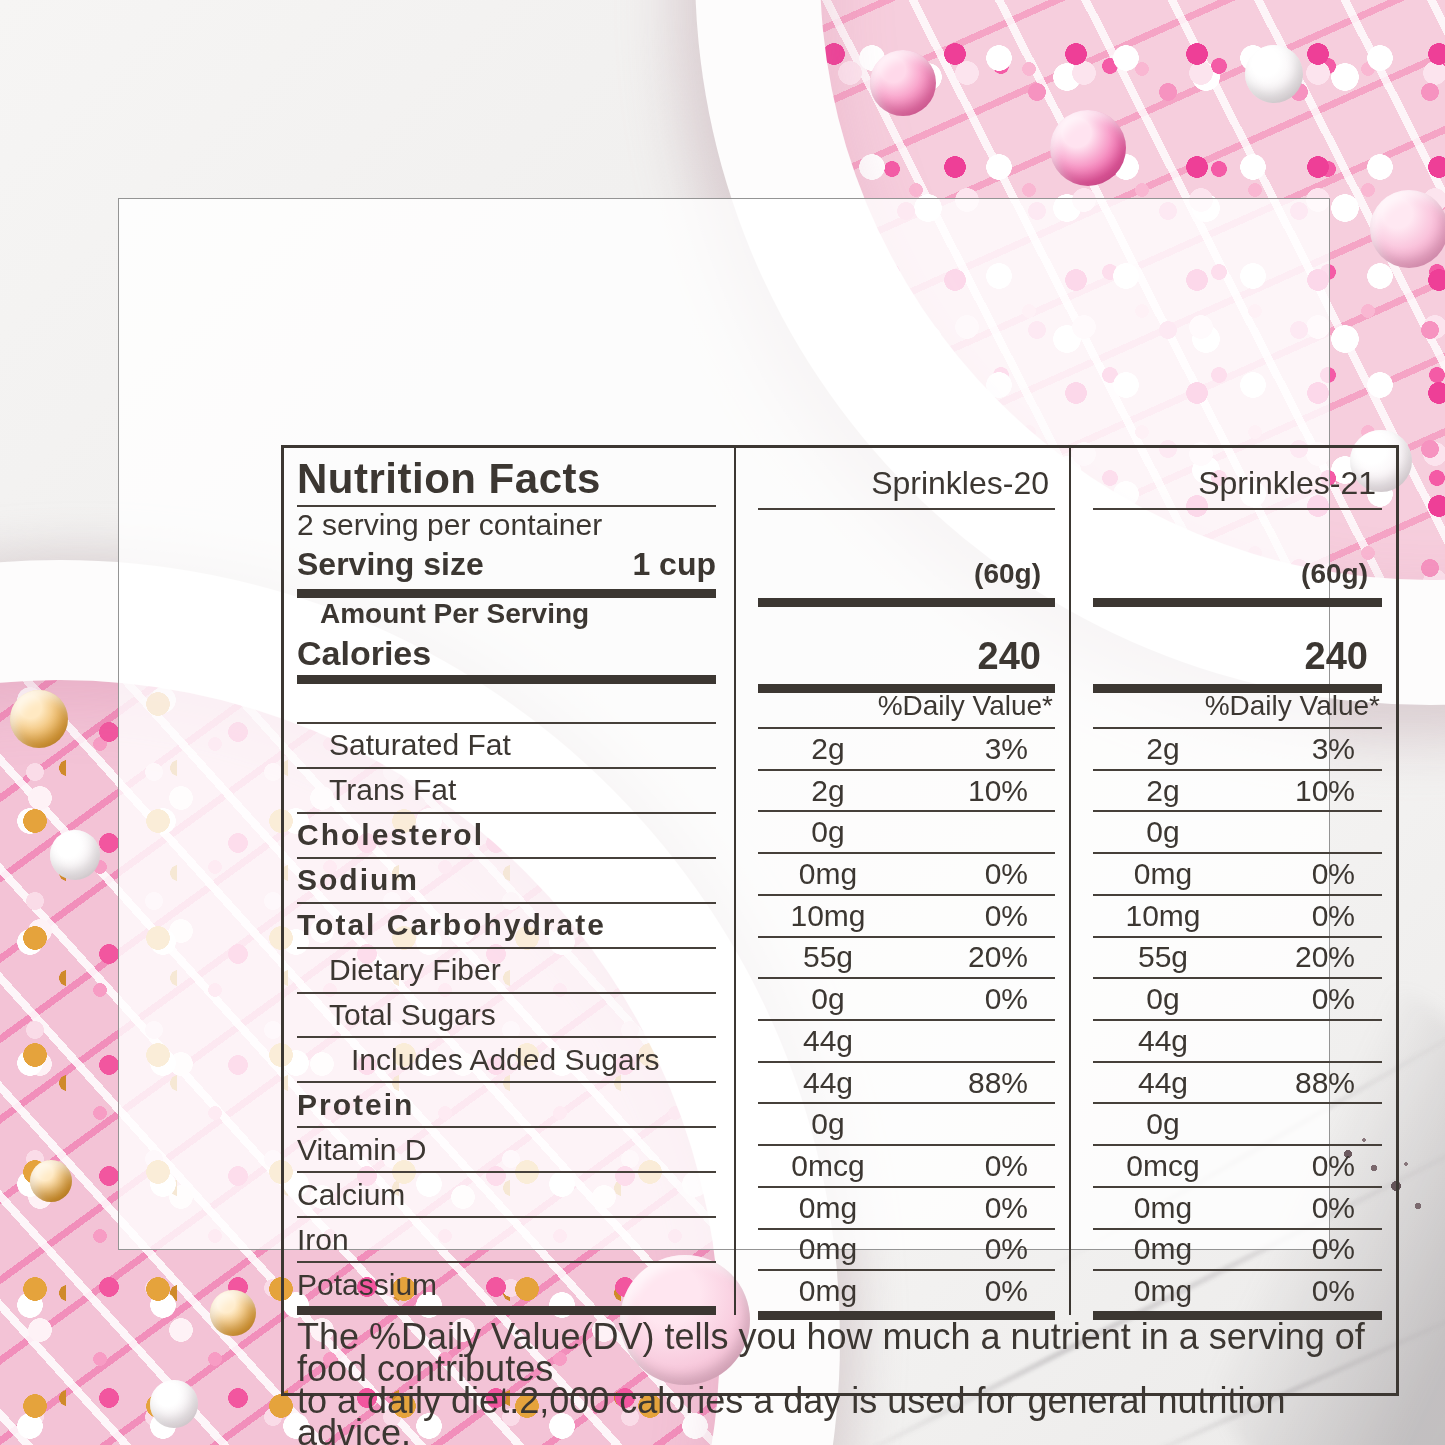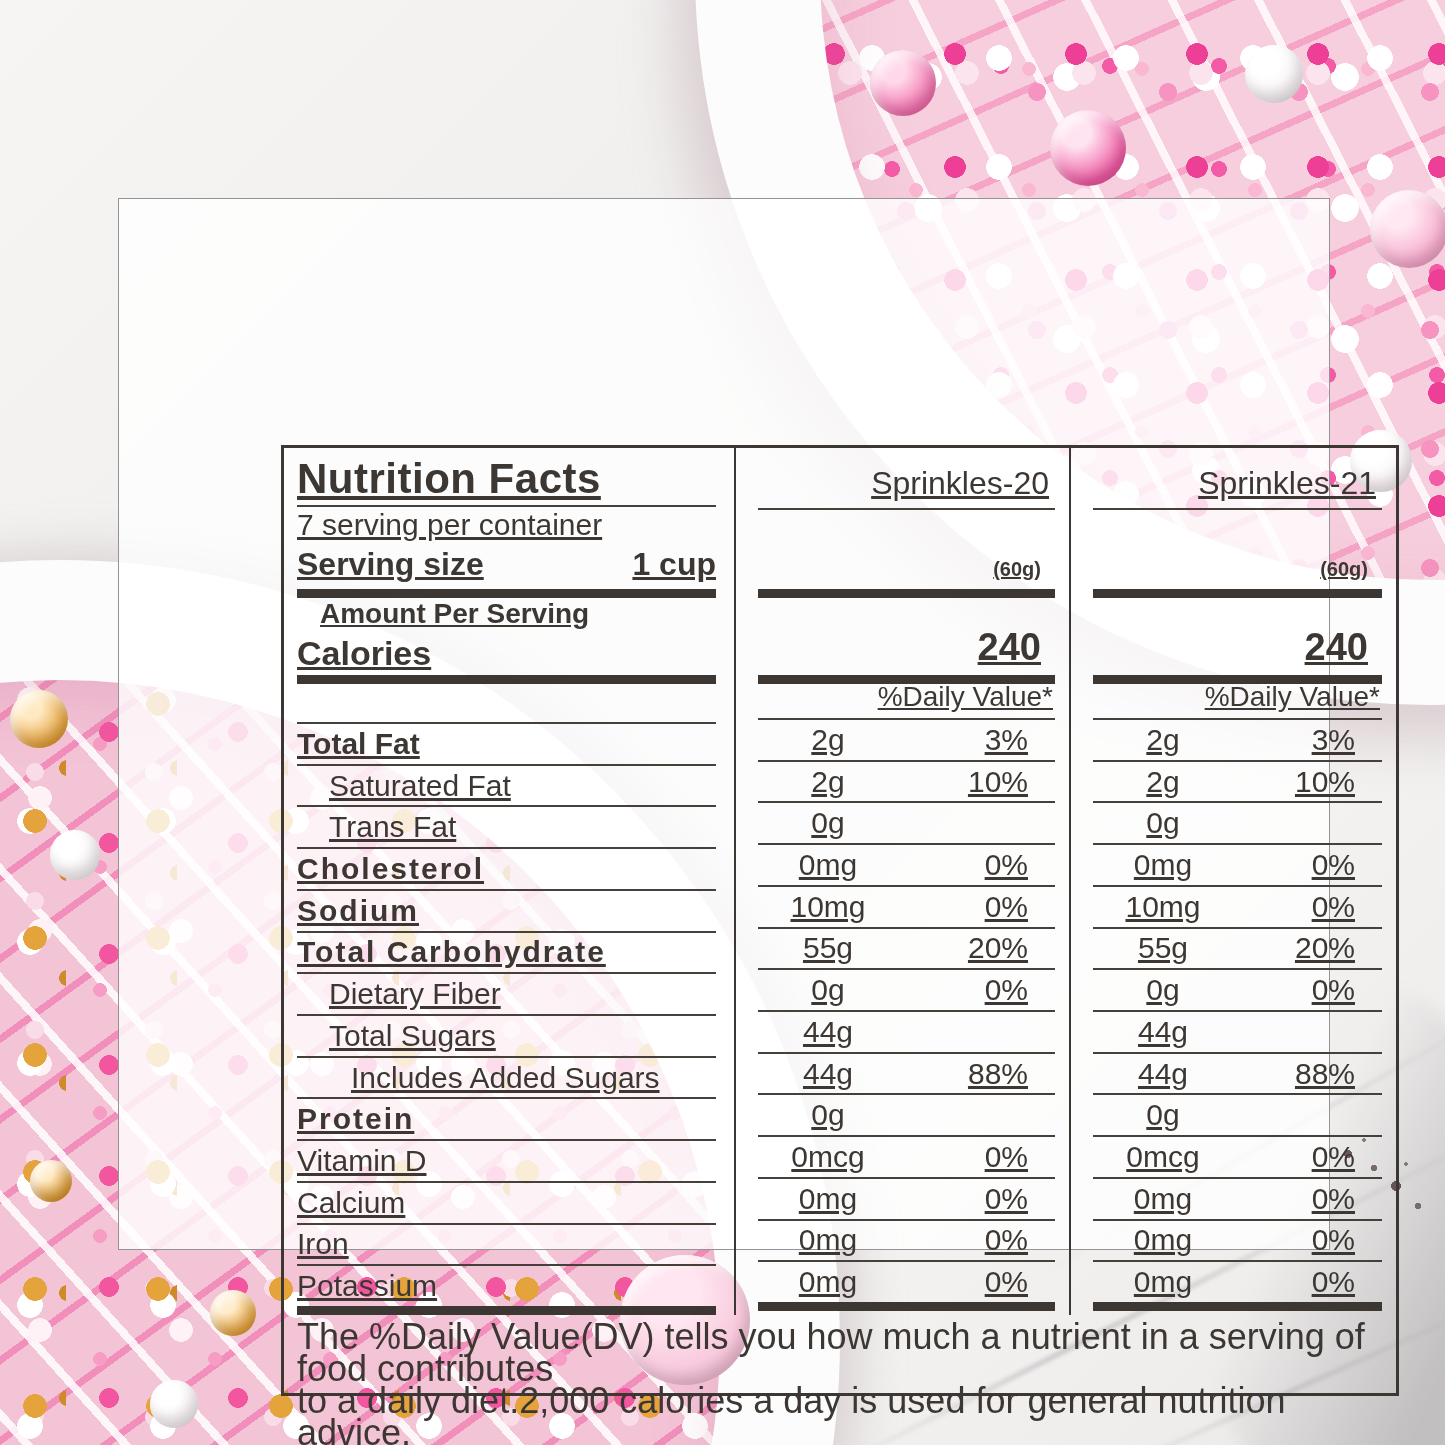--- a/index.html
+++ b/index.html
@@ -67,40 +67,40 @@
       repeating-linear-gradient(-36deg,transparent 0 27px,rgba(240,90,160,.5) 27px 34px,transparent 34px 65px);
     background-size:123px 117px,129px 111px,133px 121px,119px 129px,111px 105px,141px 133px,115px 123px,auto,auto;
     box-shadow:inset 0 20px 60px rgba(200,120,155,.25); }
   .pearl { position:absolute; border-radius:50%;
     box-shadow:inset -5px -9px 12px rgba(0,0,0,.14), inset 6px 8px 10px rgba(255,255,255,.65); }
   
   .panel { position:absolute; left:118px; top:198px; width:1212px; height:1052px;
     background:rgba(255,255,255,.80); border:1px solid #949494; }
   .labelbox { position:absolute; left:162px; top:246px; width:1118px; height:951px;
     border:3px solid #3c3732; }
-  .cols { display:flex; height:867px;text-decoration:underline; }
+  .cols { display:flex; height:867px; }
   .col { height:100%; }
   .col.cl { width:450px; }
   .col.cv1 { width:335px; border-left:2px solid #3c3732; }
   .col.cv2 { width:327px; border-left:2px solid #3c3732; }
   .lb { margin:0 18px 0 13px; }
   .vb { margin:0 14px 0 22px; }
   .hr  { border-bottom:2px solid #46403a; }
   .bar { height:9px; background:#3c3732; }
   .blk { display:flex; align-items:flex-end; }
   
   .t-title { height:59px; font-size:42px; font-weight:bold; padding-bottom:2px; letter-spacing:.5px; }
   .t-spc   { height:37px; font-size:30px; padding-bottom:2px; }
   .t-size  { height:45px; font-size:32px; font-weight:bold; justify-content:space-between; padding-bottom:6px; }
   .t-aps   { height:34px; font-size:28px; font-weight:bold; padding-bottom:2px;margin-left:36px; }
   .t-cal   { height:43px; font-size:34px; font-weight:bold; padding-bottom:2px; }
   .t-dvsp  { height:40px; }
   
   .v-name  { height:62px; font-size:32px; justify-content:flex-end; padding:0 6px 6px 0; }
-  .v-wt    { height:79px; font-size:20px; font-weight:bold; justify-content:flex-end; padding:0 14px 8px 0; }
+  .v-wt    { height:88px; font-size:28px; font-weight:bold; justify-content:flex-end; padding:0 14px 8px 0; }
   .v-cal   { height:77px; font-size:38px; font-weight:bold; justify-content:flex-end; padding:0 14px 6px 0; }
   .v-dv    { height:36px; font-size:28px; justify-content:flex-end; padding:0 2px 5px 0; }
   
   .rows { height:582px; display:flex; flex-direction:column; }
   .lrow,.vrow { flex:1 1 0; display:flex; align-items:center; border-bottom:2px solid #46403a; font-size:30px; }
   .rows > :last-child { border-bottom:none; }
   .lrow.b { font-weight:bold; }
   .lrow.sp { letter-spacing:2px; }
   .lrow.i1 { padding-left:32px; }
   .lrow.i2 { padding-left:54px; }
@@ -137,32 +137,31 @@
 <div class="pearl" style="left:210px;top:1290px;width:46px;height:46px;background:radial-gradient(circle at 35% 30%,#ffeccb 0 20%,#e5a33c 70%,#bf7d20 100%);"></div>
 <div class="pearl" style="left:620px;top:1255px;width:130px;height:130px;background:radial-gradient(circle at 38% 30%,#ffe6f0 0 25%,#f6c3d8 70%,#e9a4c3 100%);"></div>
 <div class="pearl" style="left:150px;top:1380px;width:48px;height:48px;background:radial-gradient(circle at 35% 30%,#ffffff 0 25%,#f6eef2 70%,#ddd1d7 100%);"></div>
 
 <div class="panel">
   <div class="labelbox">
     <div class="cols">
 
       <div class="col cl">
         <div class="blk lb hr t-title">Nutrition Facts</div>
-        <div class="blk lb t-spc">7 serving per container</div>
+        <div class="blk lb t-spc">2 serving per container</div>
         <div class="blk lb t-size">
           <span>Serving size</span>
           <span>1 cup</span>
         </div>
         <div class="bar lb"></div>
         <div class="blk lb t-aps">Amount Per Serving</div>
         <div class="blk lb t-cal">Calories</div>
         <div class="bar lb"></div>
         <div class="lb hr t-dvsp"></div>
         <div class="rows lb">
-          <div class="lrow b">Total Fat</div>
           <div class="lrow i1">Saturated Fat</div>
           <div class="lrow i1">Trans Fat</div>
           <div class="lrow b sp">Cholesterol</div>
           <div class="lrow b sp">Sodium</div>
           <div class="lrow b sp">Total Carbohydrate</div>
           <div class="lrow i1">Dietary Fiber</div>
           <div class="lrow i1">Total Sugars</div>
           <div class="lrow i2">Includes Added Sugars</div>
           <div class="lrow b sp">Protein</div>
           <div class="lrow">Vitamin D</div>

